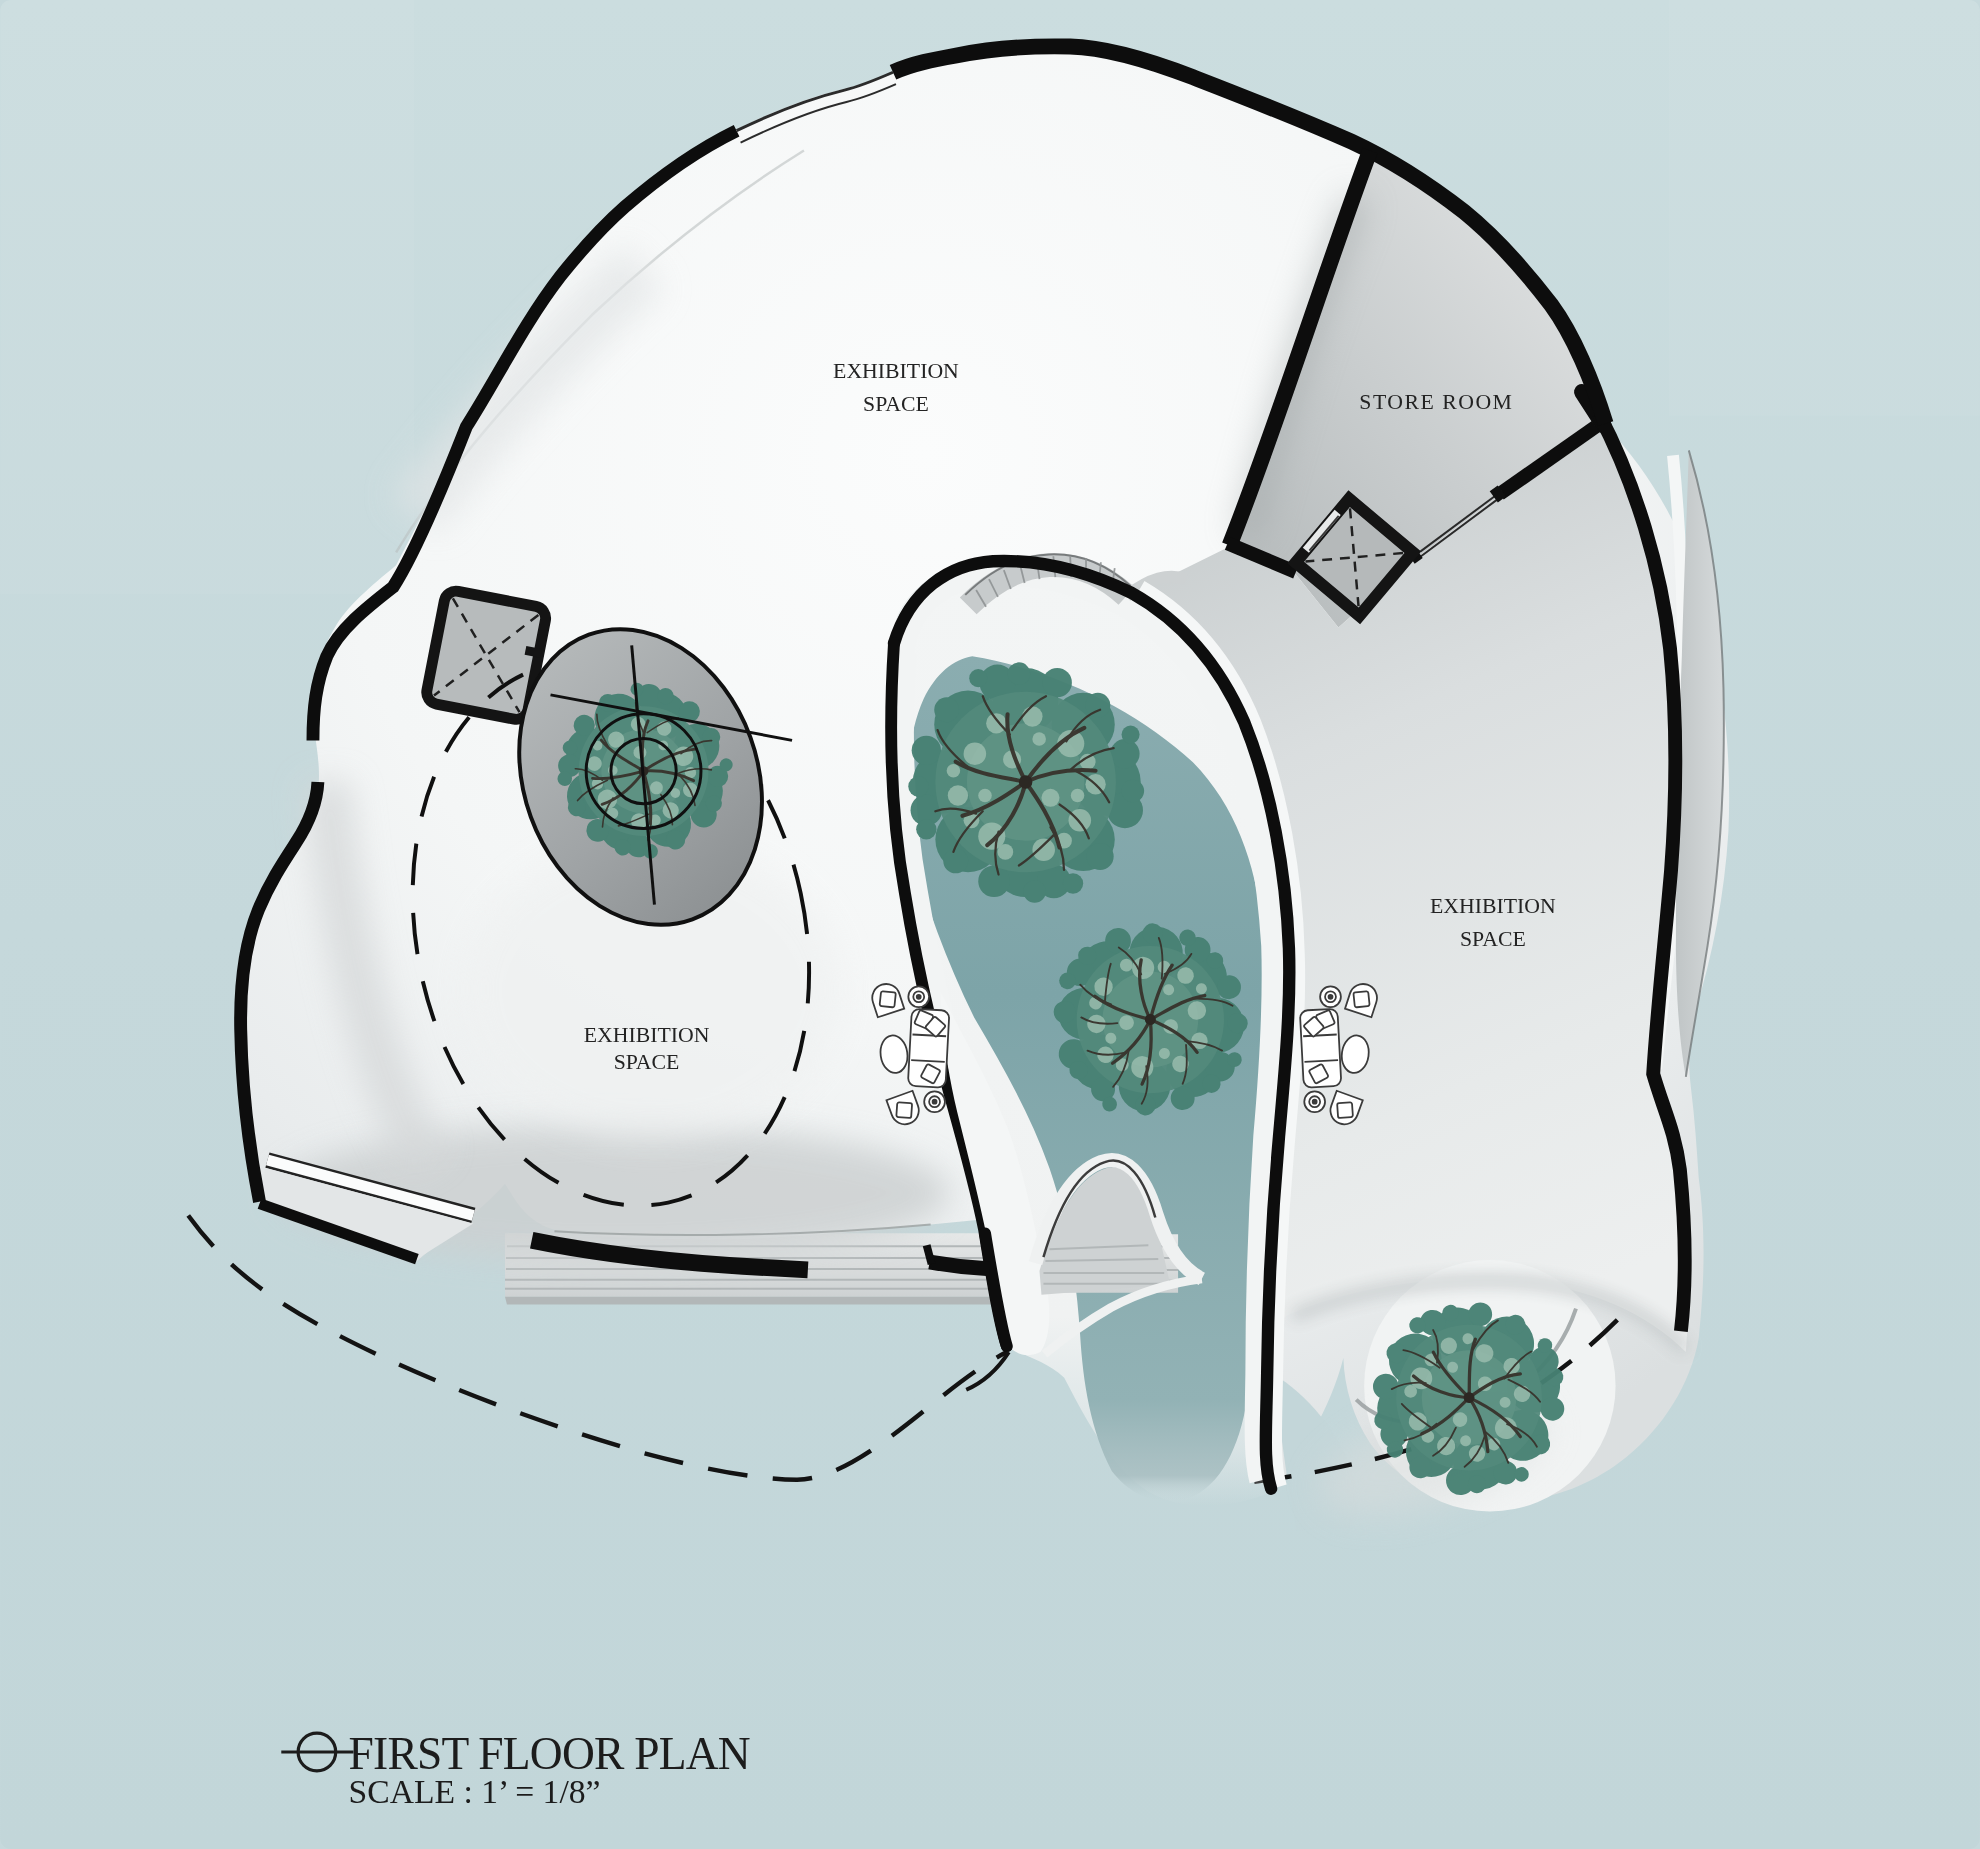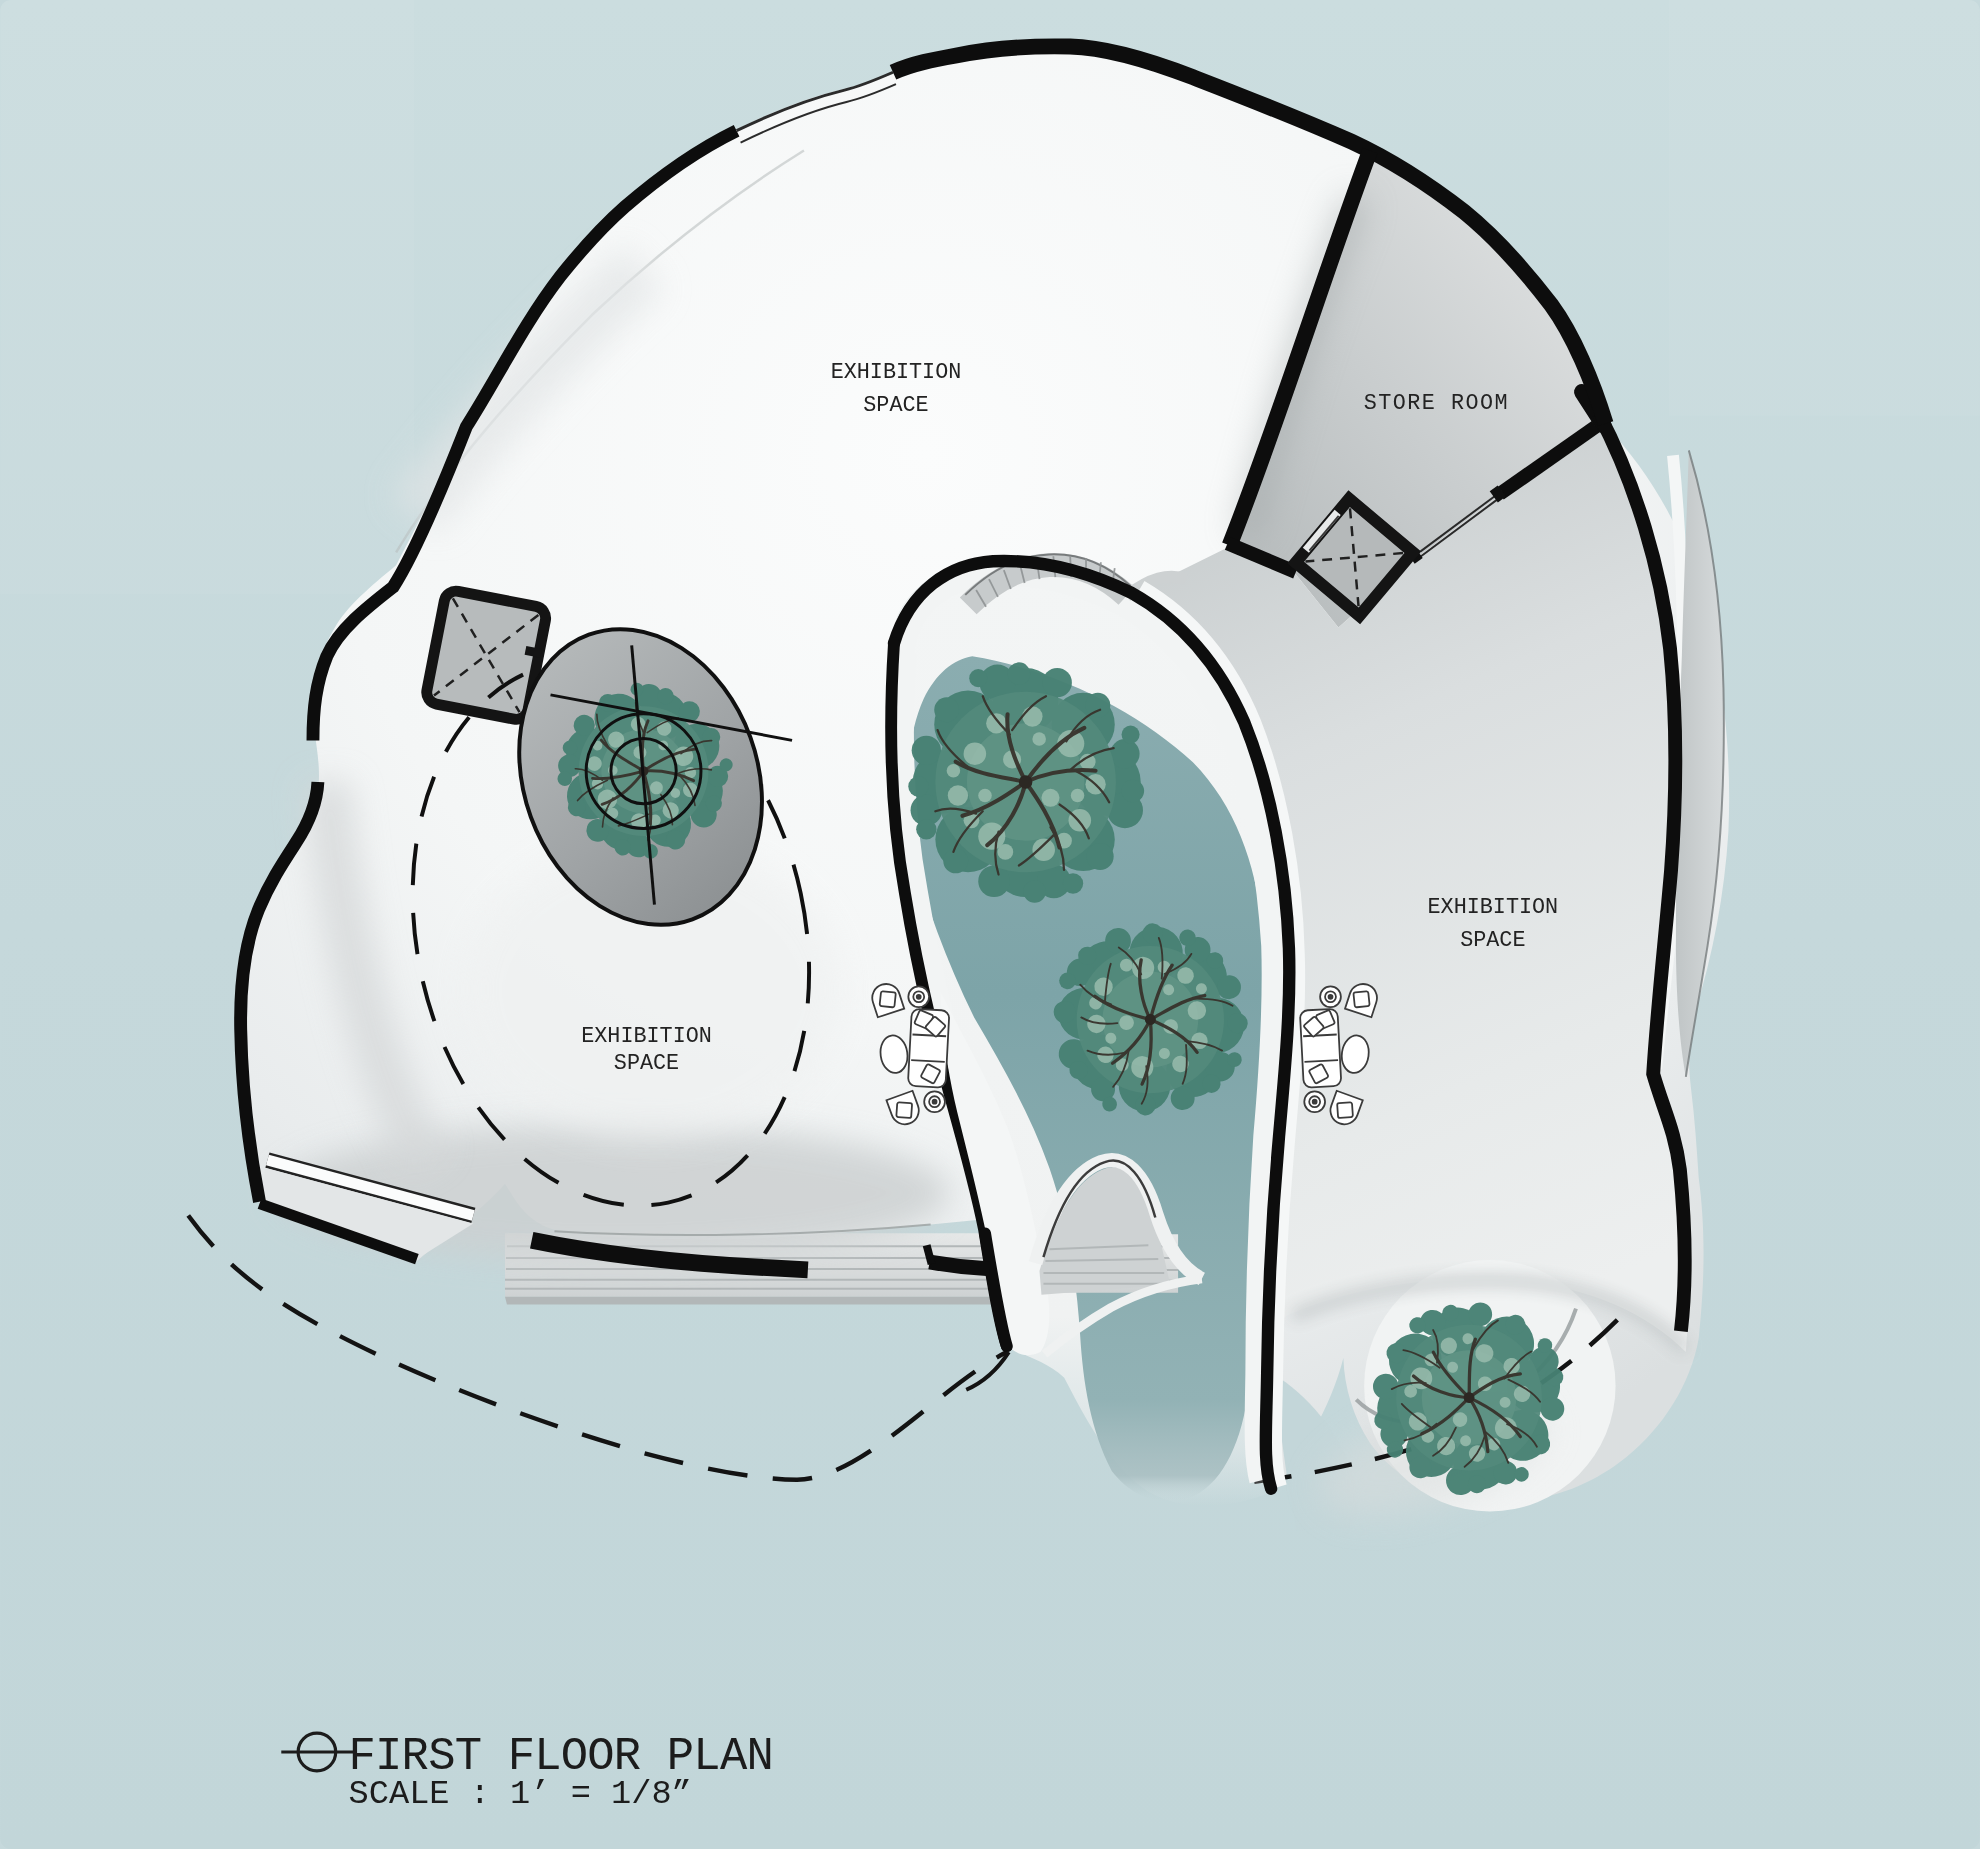--- a/index.html
+++ b/index.html
@@ -1,16 +1,16 @@
 <!DOCTYPE html>
 <html><head>
 <meta charset="utf-8">
 <style>
   html,body{margin:0;padding:0;background:#c6d9dc;}
-  .page{position:relative;width:1980px;height:1849px;overflow:hidden;font-family:Liberation Mono, monospace;border-radius:11px;}
+  .page{position:relative;width:1980px;height:1849px;overflow:hidden;font-family:Liberation Serif, serif;border-radius:11px;}
   svg{position:absolute;left:0;top:0;}
 </style>
 </head>
 <body>
 <div class="page">
 <svg width="1980" height="1849" viewBox="0 0 2000 1868">
 <defs>
   <linearGradient id="bgGrad" x1="0" y1="0" x2="0" y2="1">
     <stop offset="0" stop-color="#cbdddf"></stop>
     <stop offset="0.5" stop-color="#c5d8db"></stop>

